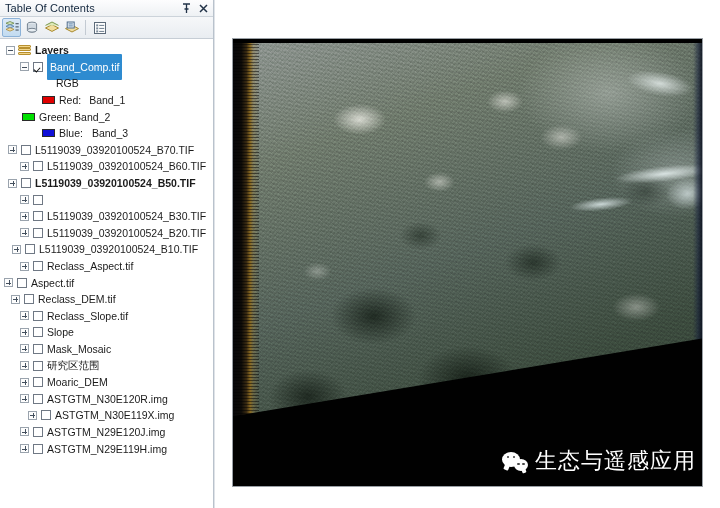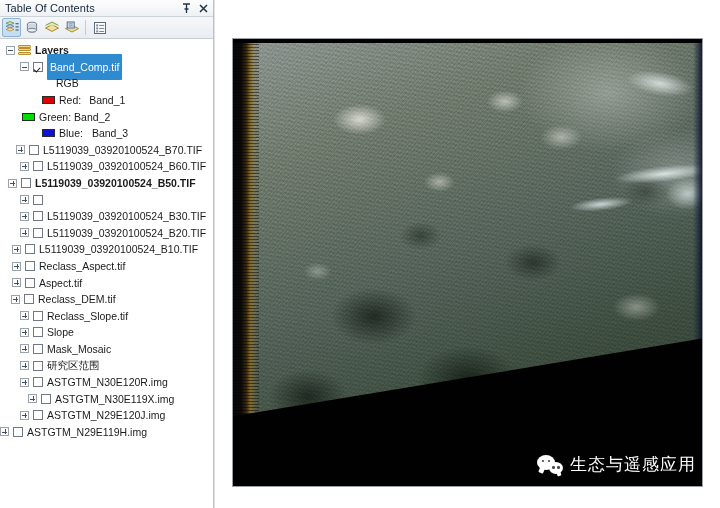--- a/index.html
+++ b/index.html
@@ -353,21 +353,21 @@
     position: absolute;
     width: 2.4px; height: 2.4px;
     background: #3a3a3a;
     border-radius: 50%;
   }
   #wechat-icon .d1 { left: 4.5px; top: 4.5px; }
   #wechat-icon .d2 { left: 10.5px; top: 4.5px; }
   #wechat-icon .d3 { right: 8.5px; bottom: 5.5px; background:#4a4a4a; }
   #wechat-icon .d4 { right: 3.5px; bottom: 5.5px; background:#4a4a4a; }
   #wm-text {
-    font-size: 17px;
+    font-size: 22px;
     color: #ffffff;
     font-family: "DejaVu Sans", sans-serif;
     letter-spacing: 1px;
     white-space: nowrap;
   }
 </style>
 </head>
 <body>
 
 <div id="app">
@@ -478,21 +478,21 @@
         <span class="chan-lbl">Green:</span>
         <span class="band-name" style="margin-left:3px;">Band_2</span>
       </div>
       <div class="row" style="padding-left:42px;">
         <span class="swatch" style="background:#1010d8"></span>
         <span class="chan-lbl">Blue:</span>
         <span class="band-name" style="margin-left:9px;">Band_3</span>
       </div>
 
       <div id="layer-rows">
-          <div class="row" style="padding-left: 16px;">
+          <div class="row" style="padding-left: 8px;">
             <span class="expander plus"></span>
             <span class="chk" style="margin-left: 4px;"></span>
             <span class="lbl">L5119039_03920100524_B70.TIF</span>
           </div>
           <div class="row" style="padding-left: 20px; align-items: center;">
             <span class="expander plus"></span>
             <span class="chk" style="margin-left: 4px;"></span>
             <span class="lbl">L5119039_03920100524_B60.TIF</span>
           </div>
           <div class="row" style="padding-left: 8px; font-weight: bold;">
@@ -512,26 +512,26 @@
           <div class="row" style="padding-left: 20px;">
             <span class="expander plus"></span>
             <span class="chk" style="margin-left: 4px;"></span>
             <span class="lbl">L5119039_03920100524_B20.TIF</span>
           </div>
           <div class="row" style="padding-left: 12px;">
             <span class="expander plus"></span>
             <span class="chk" style="margin-left: 4px;"></span>
             <span class="lbl">L5119039_03920100524_B10.TIF</span>
           </div>
-          <div class="row" style="padding-left: 12px;">
+          <div class="row" style="padding-left: 20px;">
             <span class="expander plus"></span>
             <span class="chk" style="margin-left: 4px;"></span>
             <span class="lbl">Reclass_Aspect.tif</span>
           </div>
-          <div class="row" style="padding-left: 12px;">
+          <div class="row" style="padding-left: 4px;">
             <span class="expander plus"></span>
             <span class="chk" style="margin-left: 4px;"></span>
             <span class="lbl">Aspect.tif</span>
           </div>
           <div class="row" style="padding-left: 11px;">
             <span class="expander plus"></span>
             <span class="chk" style="margin-left: 4px;"></span>
             <span class="lbl">Reclass_DEM.tif</span>
           </div>
           <div class="row" style="padding-left: 20px;">
@@ -550,33 +550,38 @@
             <span class="lbl">Mask_Mosaic</span>
           </div>
           <div class="row" style="padding-left: 20px;">
             <span class="expander plus"></span>
             <span class="chk" style="margin-left: 4px;"></span>
             <span class="lbl">研究区范围</span>
           </div>
           <div class="row" style="padding-left: 20px;">
             <span class="expander plus"></span>
             <span class="chk" style="margin-left: 4px;"></span>
+            <span class="lbl">Moaric_DEM</span>
+          </div>
+          <div class="row" style="padding-left: 20px;">
+            <span class="expander plus"></span>
+            <span class="chk" style="margin-left: 4px;"></span>
             <span class="lbl">ASTGTM_N30E120R.img</span>
           </div>
           <div class="row" style="padding-left: 28px;">
             <span class="expander plus"></span>
             <span class="chk" style="margin-left: 4px;"></span>
             <span class="lbl">ASTGTM_N30E119X.img</span>
           </div>
           <div class="row" style="padding-left: 20px;">
             <span class="expander plus"></span>
             <span class="chk" style="margin-left: 4px;"></span>
             <span class="lbl">ASTGTM_N29E120J.img</span>
           </div>
-          <div class="row" style="">
+          <div class="row" style="padding-left: 20px;">
             <span class="expander plus"></span>
             <span class="chk" style="margin-left: 4px;"></span>
             <span class="lbl">ASTGTM_N29E119H.img</span>
           </div>
         </div>
 
     </div>
   </div>
 
   <div id="splitter"></div>

